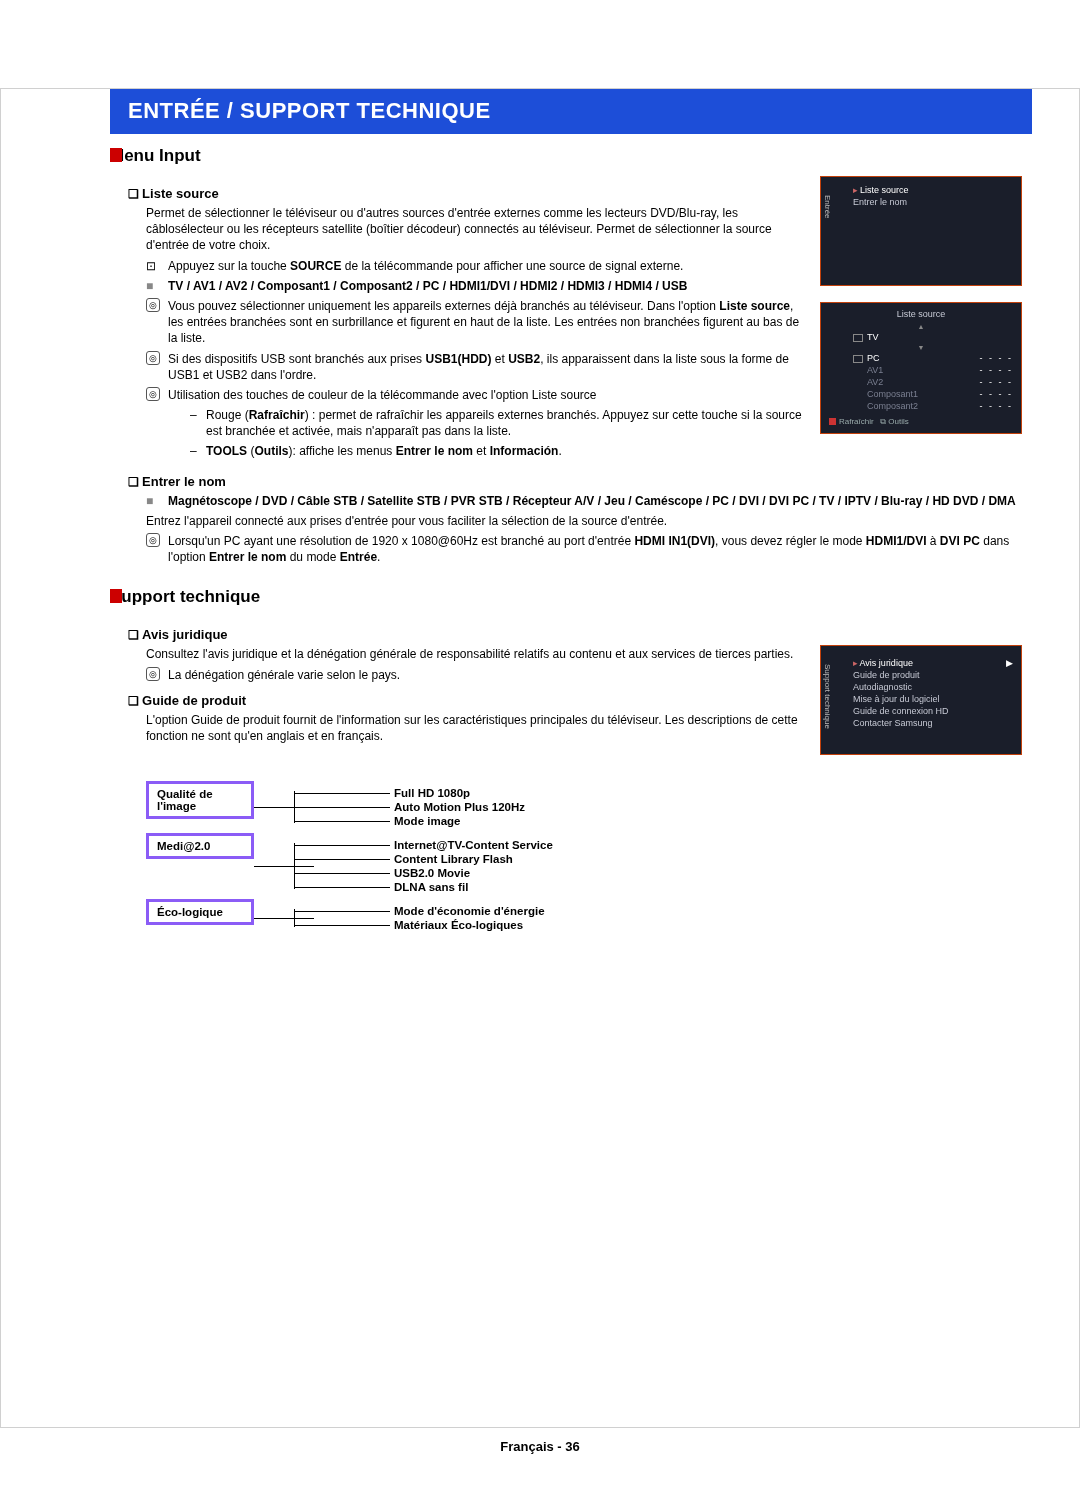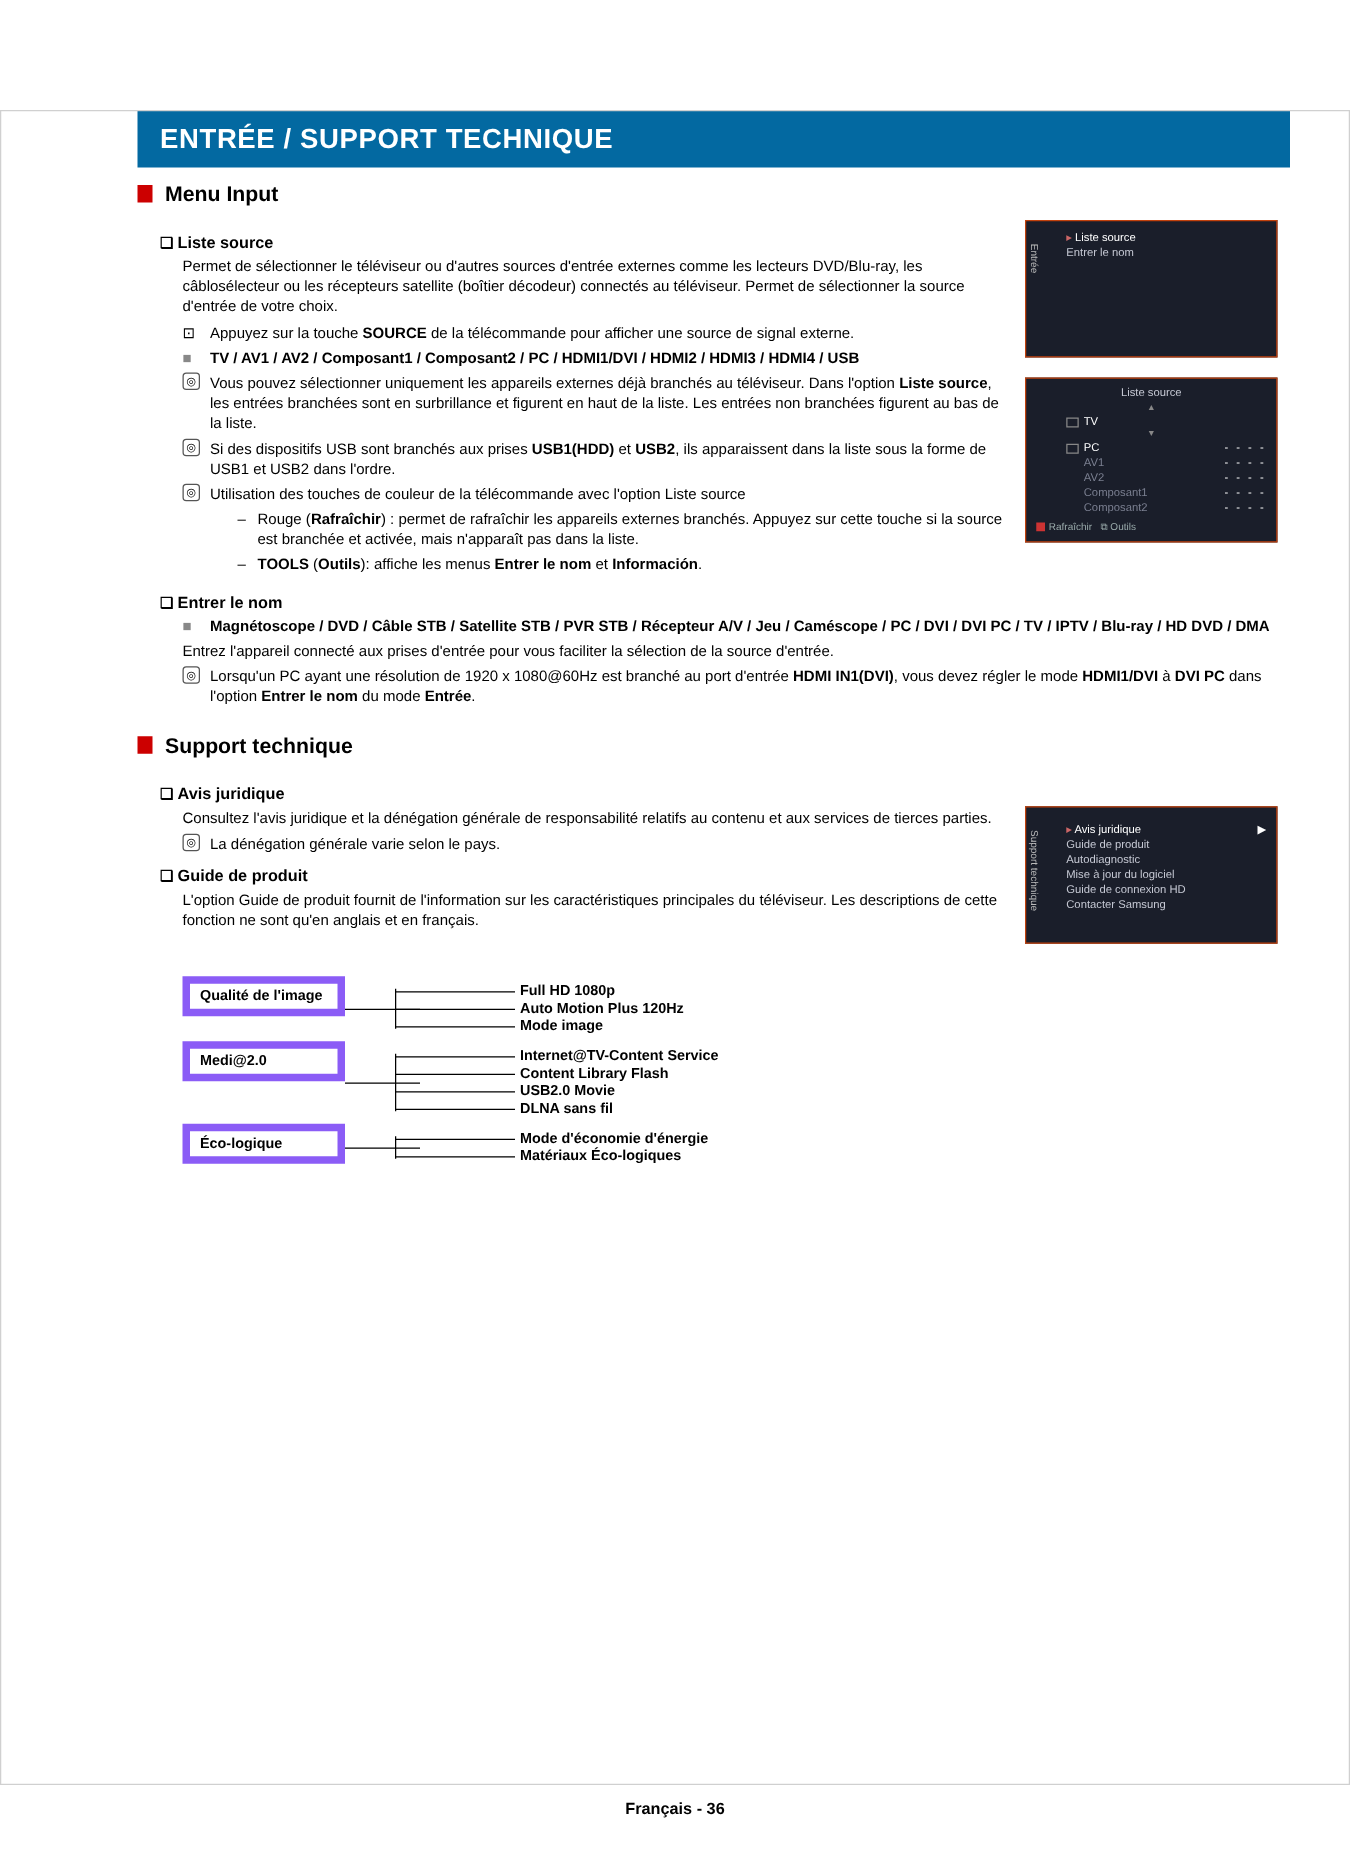--- a/index.html
+++ b/index.html
@@ -1,21 +1,21 @@
 <!DOCTYPE html>
 <html><head>
 <meta charset="utf-8">
 <style>
   * { box-sizing: border-box; margin: 0; padding: 0; }
   body { font-family: Arial, Helvetica, sans-serif; font-size: 12px; color: #000; background: #fff; }
   .page { width: 1080px; height: 1488px; margin: 0 auto; position: relative; padding: 88px 0 0 0; }
   .page::after { content:""; position:absolute; left:0; right:0; top:88px; bottom:60px; border:1px solid #d0d0d0; pointer-events:none; }
-  .banner { background:#0369a1; color:#fff; font-weight:bold; font-size:22px; padding:10px 18px; margin: 0 48px 12px 110px; letter-spacing:0.5px; }
+  .banner { background:#1d4ed8; color:#fff; font-weight:bold; font-size:22px; padding:10px 18px; margin: 0 48px 12px 110px; letter-spacing:0.5px; }
   .content { padding: 0 58px 0 110px; }
-  .section-h { font-weight:bold; font-size:17px; margin: 8px 0 10px 0; position:relative; padding-left:22px; }
+  .section-h { font-weight:bold; font-size:17px; margin: 8px 0 10px 0; position:relative; }
   .section-h::before { content:""; position:absolute; left:0; top:2px; width:12px; height:14px; background:#c00; }
   .item-h { font-weight:bold; font-size:13px; margin: 10px 0 4px 0; padding-left:18px; }
   .item-h::before { content:"❏ "; font-size:12px; }
   .twocol { display:flex; gap:18px; }
   .leftcol { flex:1; }
   .rightcol { width:202px; flex-shrink:0; }
   .para { font-size:12px; line-height:1.35; margin:2px 0 4px 36px; }
   .bullet-sq { margin-left:36px; font-size:12px; line-height:1.35; position:relative; padding-left:22px; font-weight:bold; margin-bottom:4px; margin-top:4px;}
   .bullet-sq::before { content:"■"; position:absolute; left:0; color:#888; }
   .note { margin-left:36px; position:relative; padding-left:22px; font-size:12px; line-height:1.35; margin-bottom:4px;}
@@ -37,21 +37,21 @@
   .osd .hdr { text-align:center; color:#c6c9d4; font-size:9px; margin-bottom:4px; }
   .osd .ft { font-size:8px; color:#9aa; margin-top:6px;}
   .osd .redbox { display:inline-block; width:7px; height:7px; background:#c33; margin-right:3px; vertical-align:middle;}
   .osd .icon { display:inline-block; width:10px; height:8px; border:1px solid #888; margin-right:4px; vertical-align:middle;}
   .osd .sel { display:flex; justify-content:space-between;gap:28px; }
   .osd .sel span:last-child { color:#fff; }
   .osd .dots { color:#666; letter-spacing:2px; }
 
   .table-wrap { margin: 10px 0 0 36px; font-size:11.5px; font-weight:bold; }
   .trow { display:flex; align-items:flex-start; }
-  .tcell-left { width:130px; border:6px solid #8b5cf6; padding:4px 8px; margin-bottom:-1px; }
+  .tcell-left { width:108px; border:3px solid #8b5cf6; padding:4px 8px; margin-bottom:-1px; }
   .tcell-conn { width:100px; position:relative; height:1px; align-self:center;}
   .tcell-conn::before { content:""; position:absolute; left:0; right:40px; top:50%; border-top:1px solid #000;}
   .tcell-right { padding:4px 0; }
   .tcell-right .line { position:relative; padding-left:40px; margin:2px 0;}
   .tcell-right .line::before { content:""; position:absolute; left:-60px; width:96px; top:50%; border-top:1px solid #000;}
   .tgroup { position:relative; }
   .tgroup .vline { position:absolute; left:-60px; top:10px; bottom:10px; border-left:1px solid #000;}
 
   .footer { position:absolute; bottom:34px; left:0; right:0; text-align:center; font-weight:bold; font-size:13px; }
 </style>

